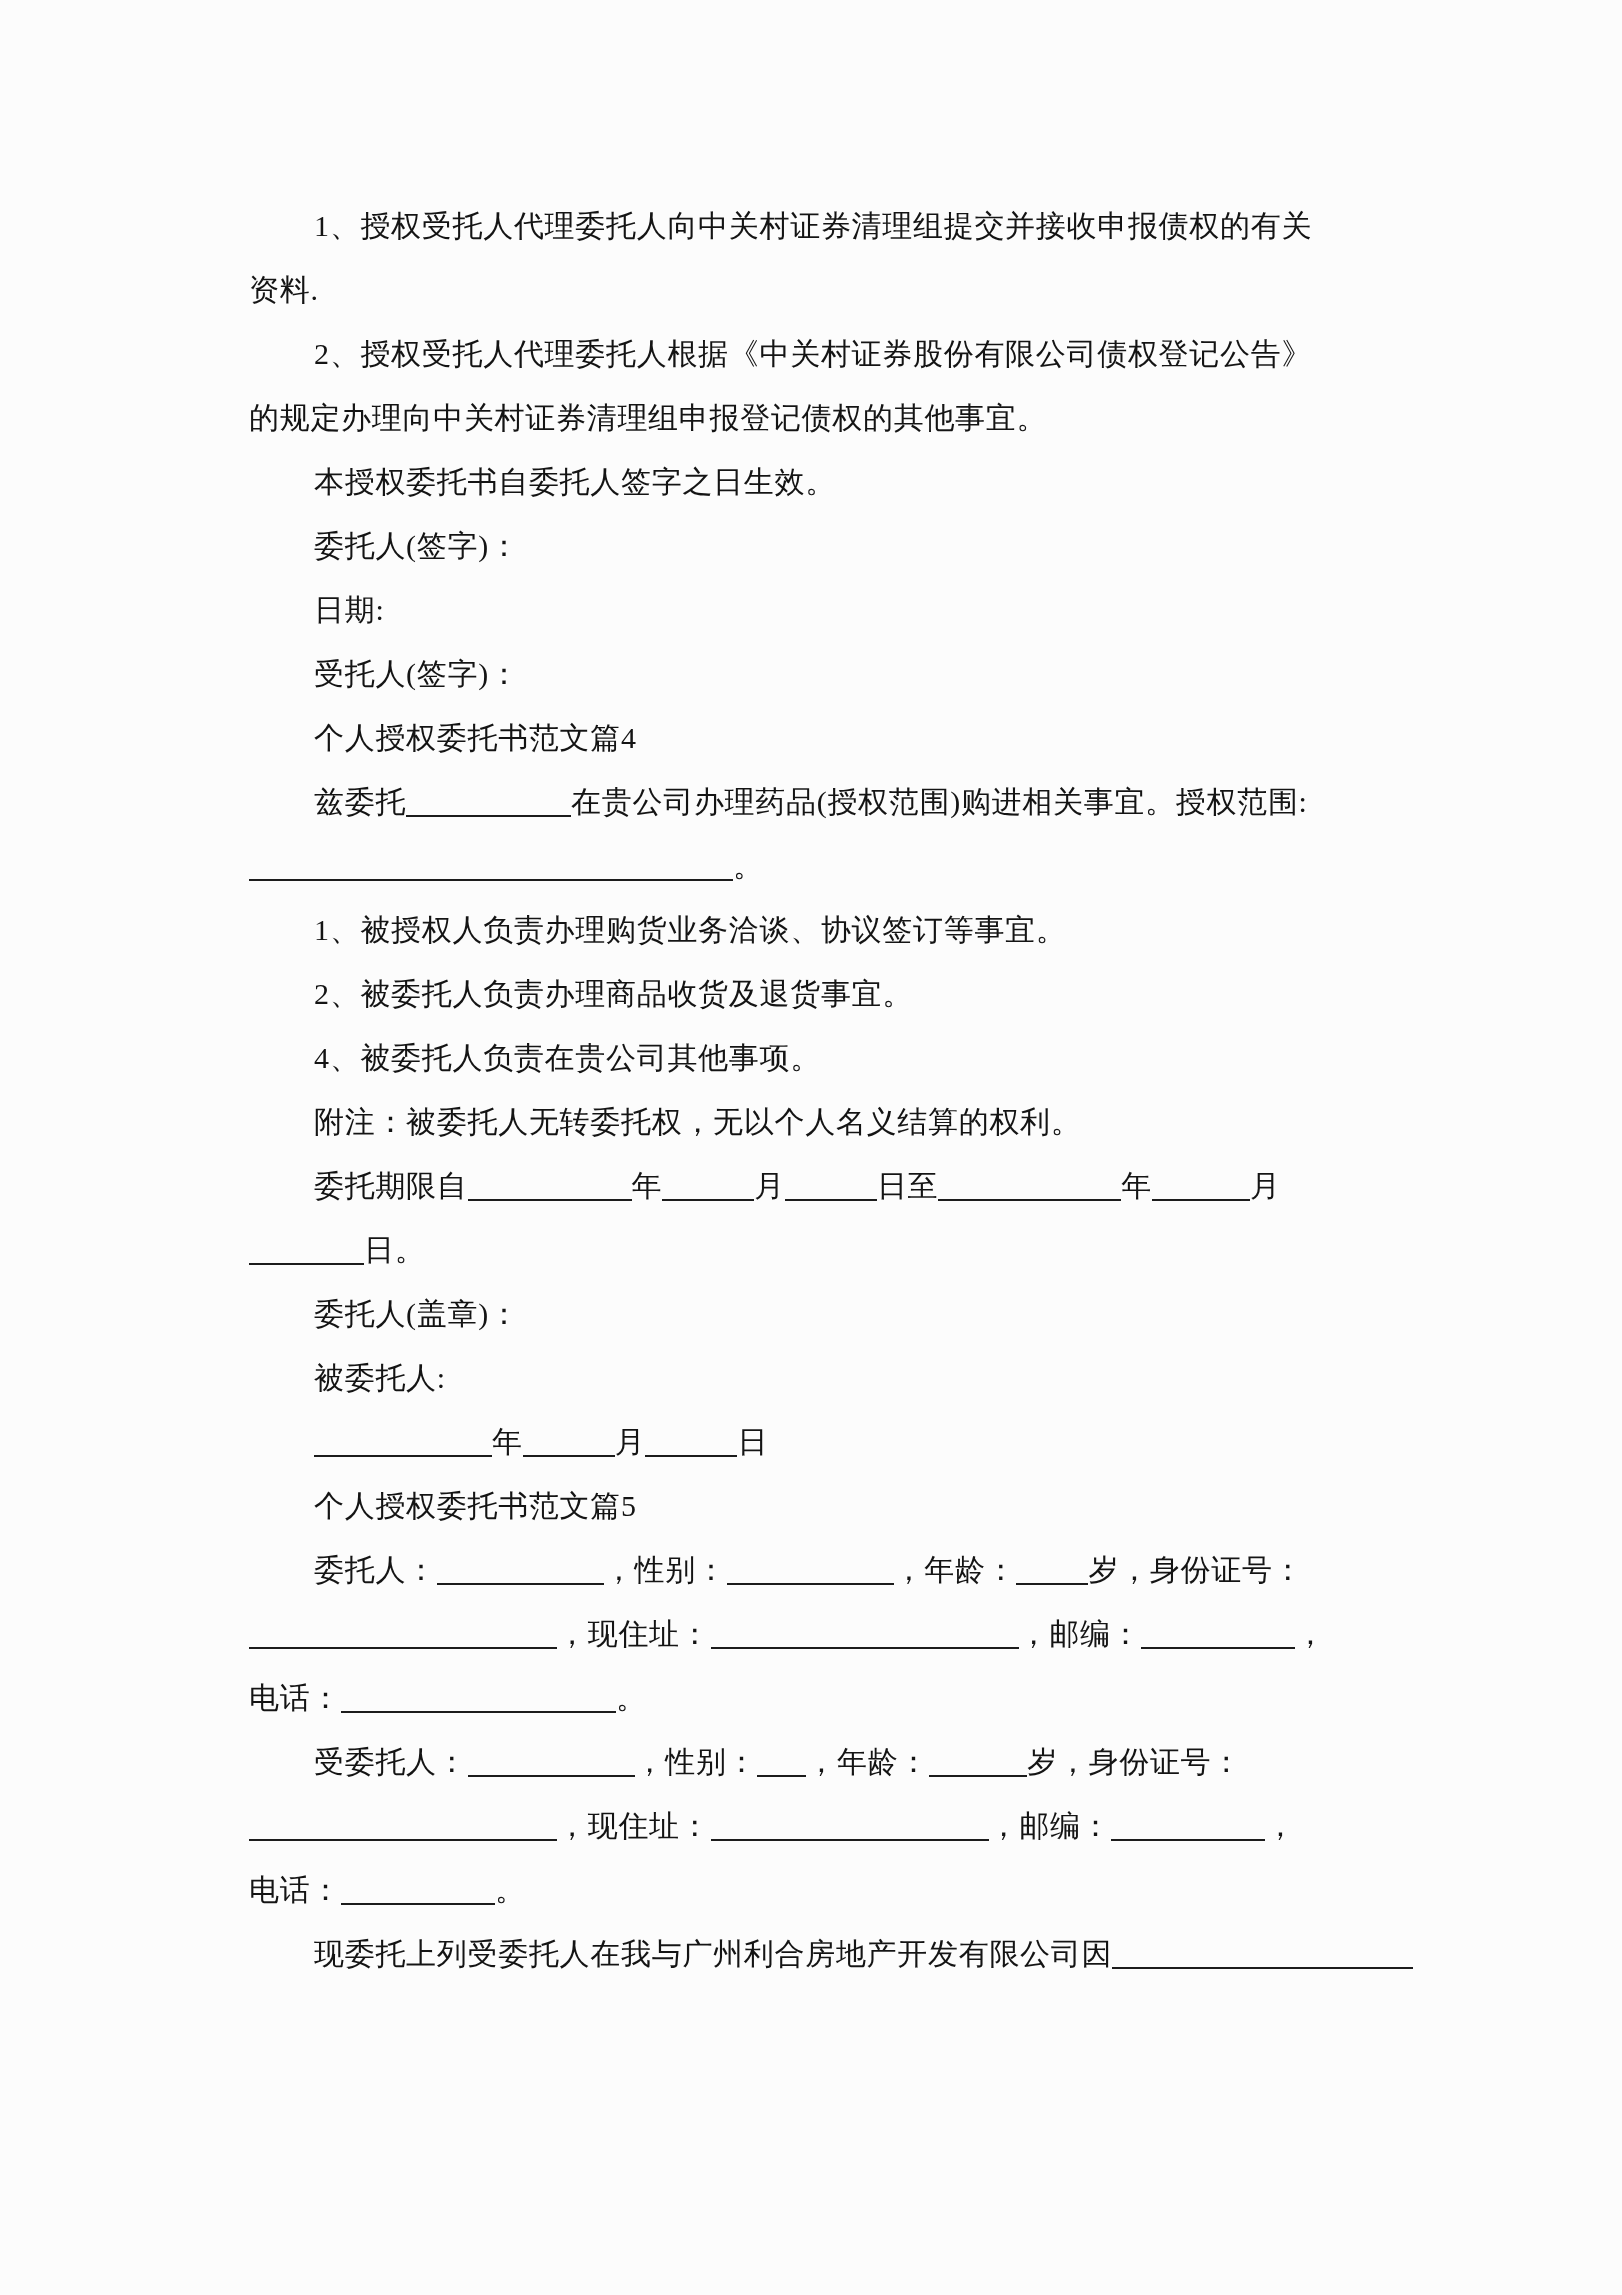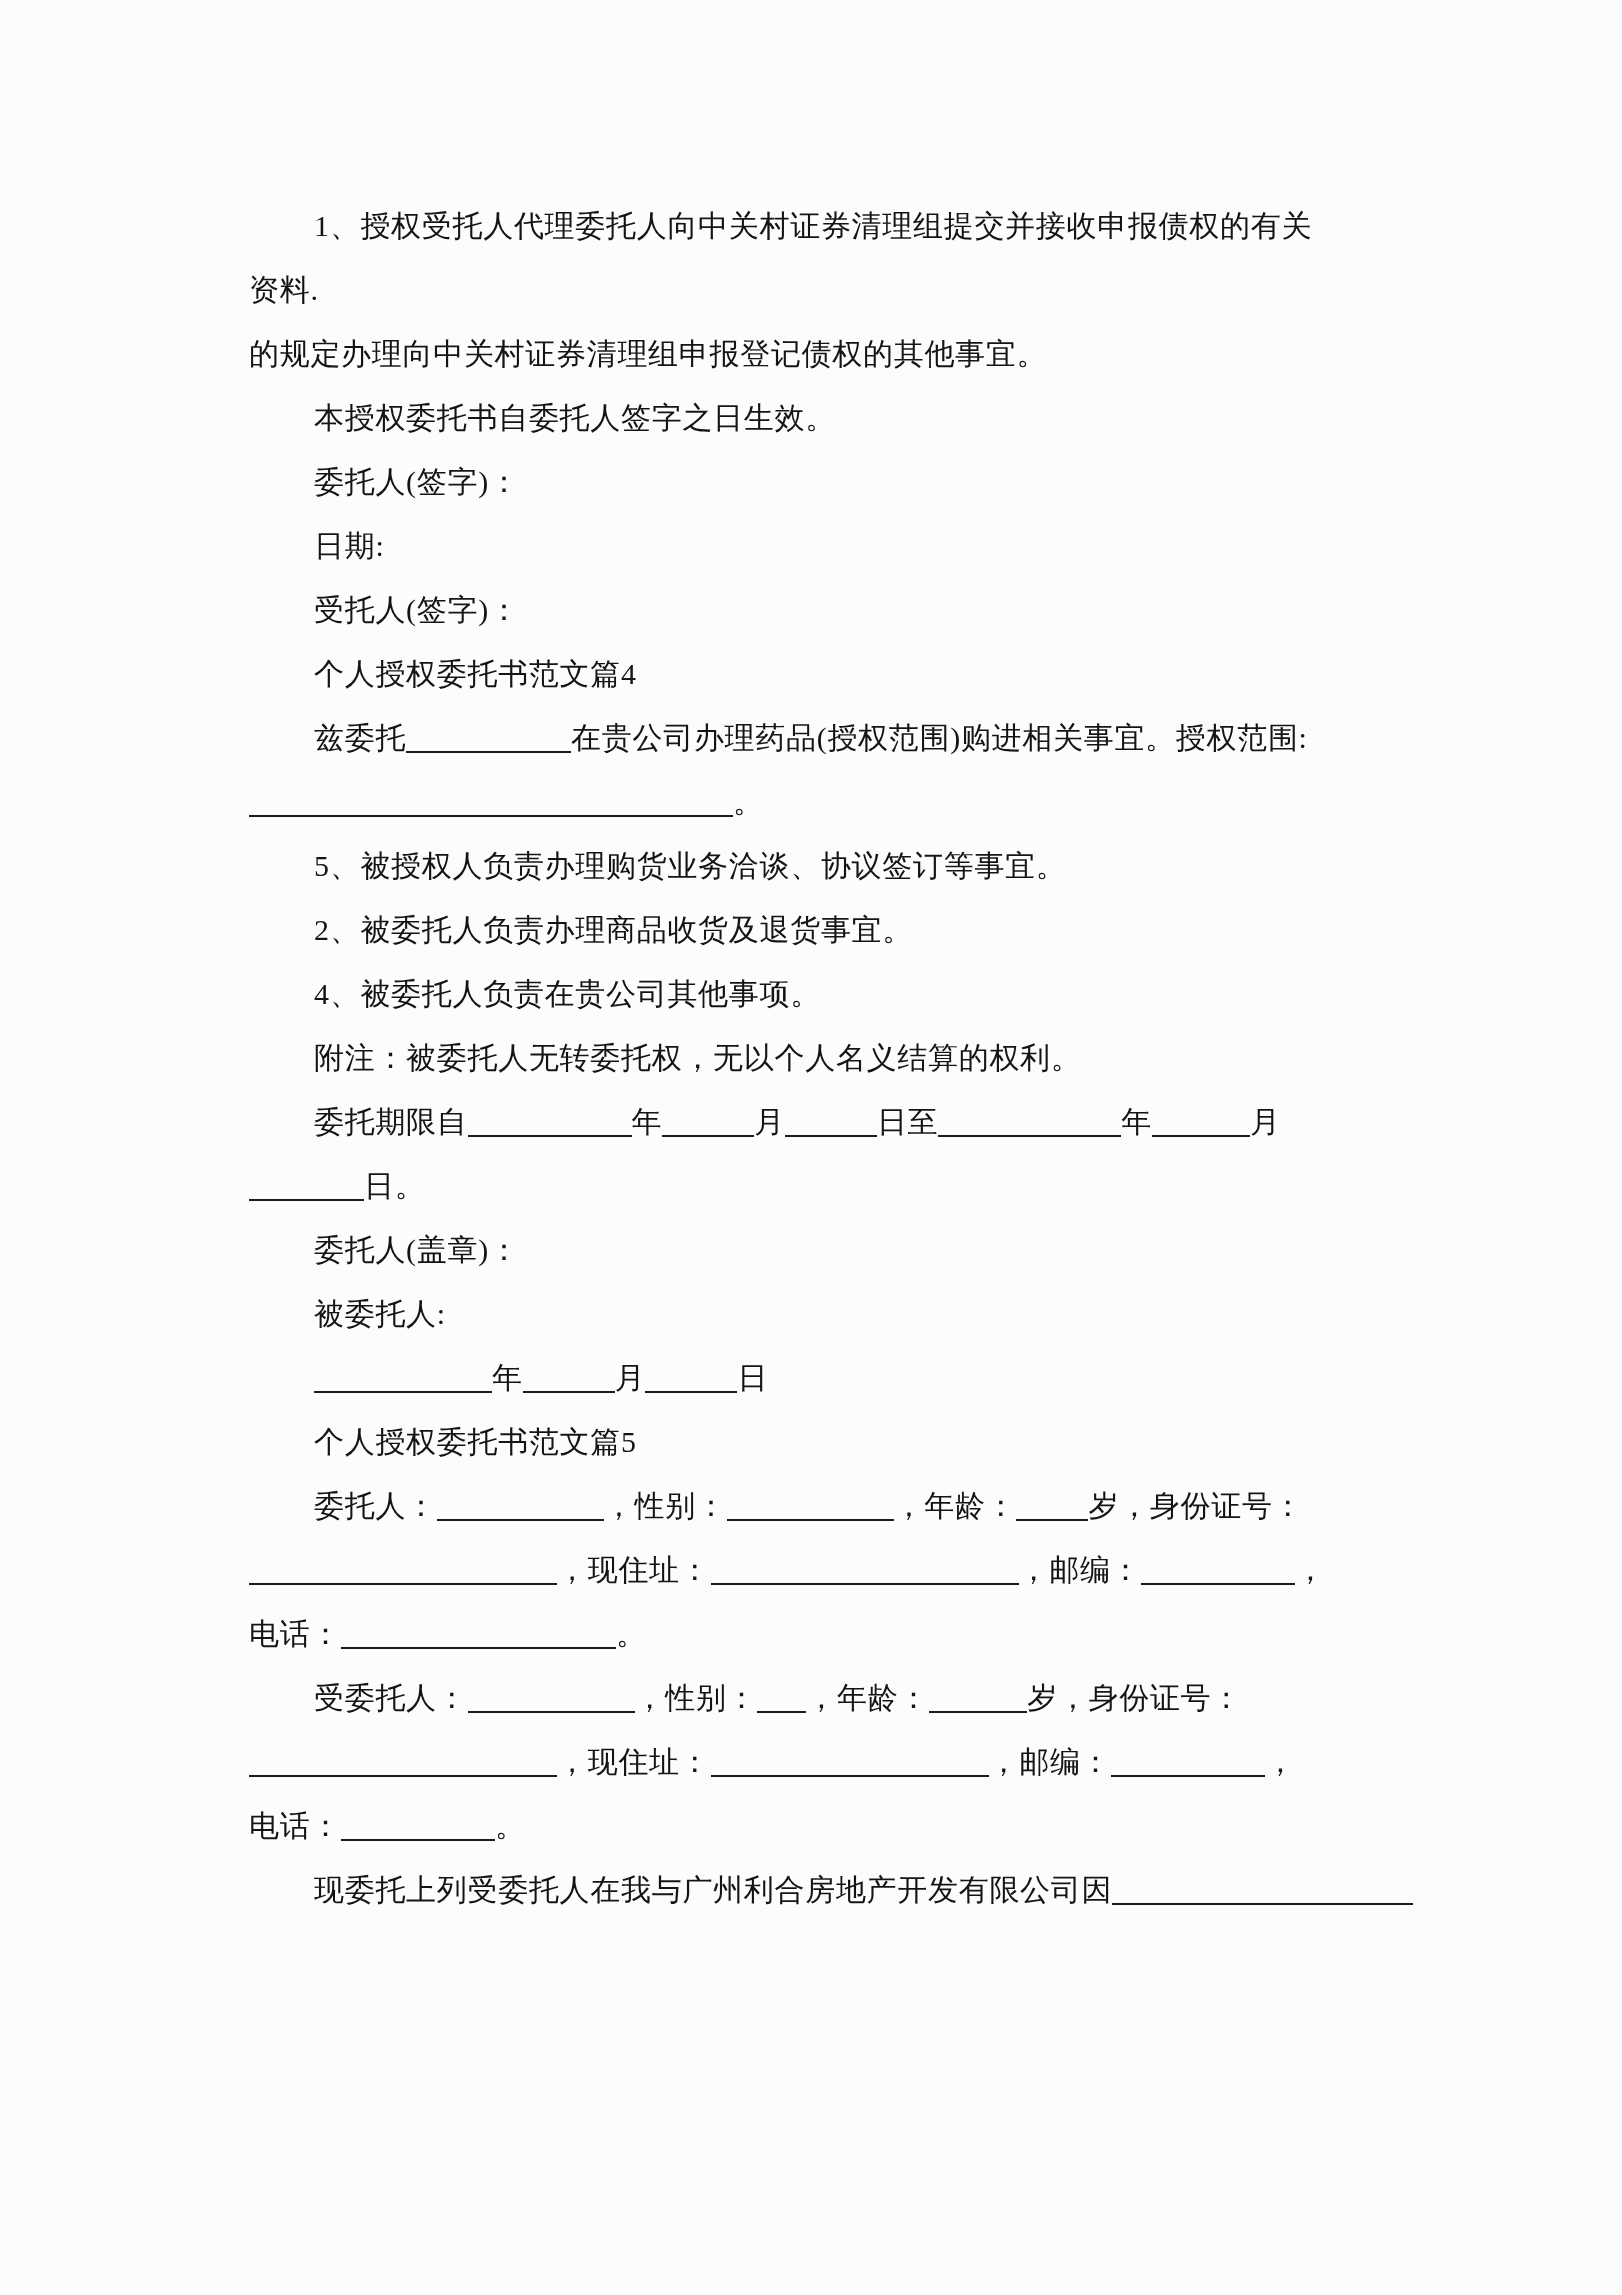--- a/index.html
+++ b/index.html
@@ -42,29 +42,30 @@
     top: 4.6px;
   }
 </style>
 </head>
 <body>
 
 <div class="page">
   <div class="doc-body">
       <div class="line indent"><span>1、授权受托人代理委托人向中关村证券清理组提交并接收申报债权的有关</span></div>
       <div class="line"><span>资料.</span></div>
+      <div class="line indent"><span>2、授权受托人代理委托人根据《中关村证券股份有限公司债权登记公告》</span></div>
       <div class="line"><span>的规定办理向中关村证券清理组申报登记债权的其他事宜。</span></div>
       <div class="line indent"><span>本授权委托书自委托人签字之日生效。</span></div>
       <div class="line indent"><span>委托人(签字)：</span></div>
       <div class="line indent"><span>日期:</span></div>
       <div class="line indent"><span>受托人(签字)：</span></div>
       <div class="line indent"><span>个人授权委托书范文篇4</span></div>
       <div class="line indent"><span>兹委托</span><span class="blank" style="width: 165px;"></span><span>在贵公司办理药品(授权范围)购进相关事宜。授权范围:</span></div>
       <div class="line"><span class="blank" style="width: 484px;"></span><span>。</span></div>
-      <div class="line indent"><span>5、被授权人负责办理购货业务洽谈、协议签订等事宜。</span></div>
+      <div class="line indent"><span>1、被授权人负责办理购货业务洽谈、协议签订等事宜。</span></div>
       <div class="line indent"><span>2、被委托人负责办理商品收货及退货事宜。</span></div>
       <div class="line indent"><span>4、被委托人负责在贵公司其他事项。</span></div>
       <div class="line indent"><span>附注：被委托人无转委托权，无以个人名义结算的权利。</span></div>
       <div class="line indent"><span>委托期限自</span><span class="blank" style="width: 164px;"></span><span>年</span><span class="blank" style="width: 92px;"></span><span>月</span><span class="blank" style="width: 92px;"></span><span>日至</span><span class="blank" style="width: 183px;"></span><span>年</span><span class="blank" style="width: 98px;"></span><span>月</span></div>
       <div class="line"><span class="blank" style="width: 115px;"></span><span>日。</span></div>
       <div class="line indent"><span>委托人(盖章)：</span></div>
       <div class="line indent"><span>被委托人:</span></div>
       <div class="line indent"><span class="blank" style="width: 178px;"></span><span>年</span><span class="blank" style="width: 92px;"></span><span>月</span><span class="blank" style="width: 92px;"></span><span>日</span></div>
       <div class="line indent"><span>个人授权委托书范文篇5</span></div>
       <div class="line indent"><span>委托人：</span><span class="blank" style="width: 167px;"></span><span>，性别：</span><span class="blank" style="width: 167px;"></span><span>，年龄：</span><span class="blank" style="width: 72px;"></span><span>岁，身份证号：</span></div>

